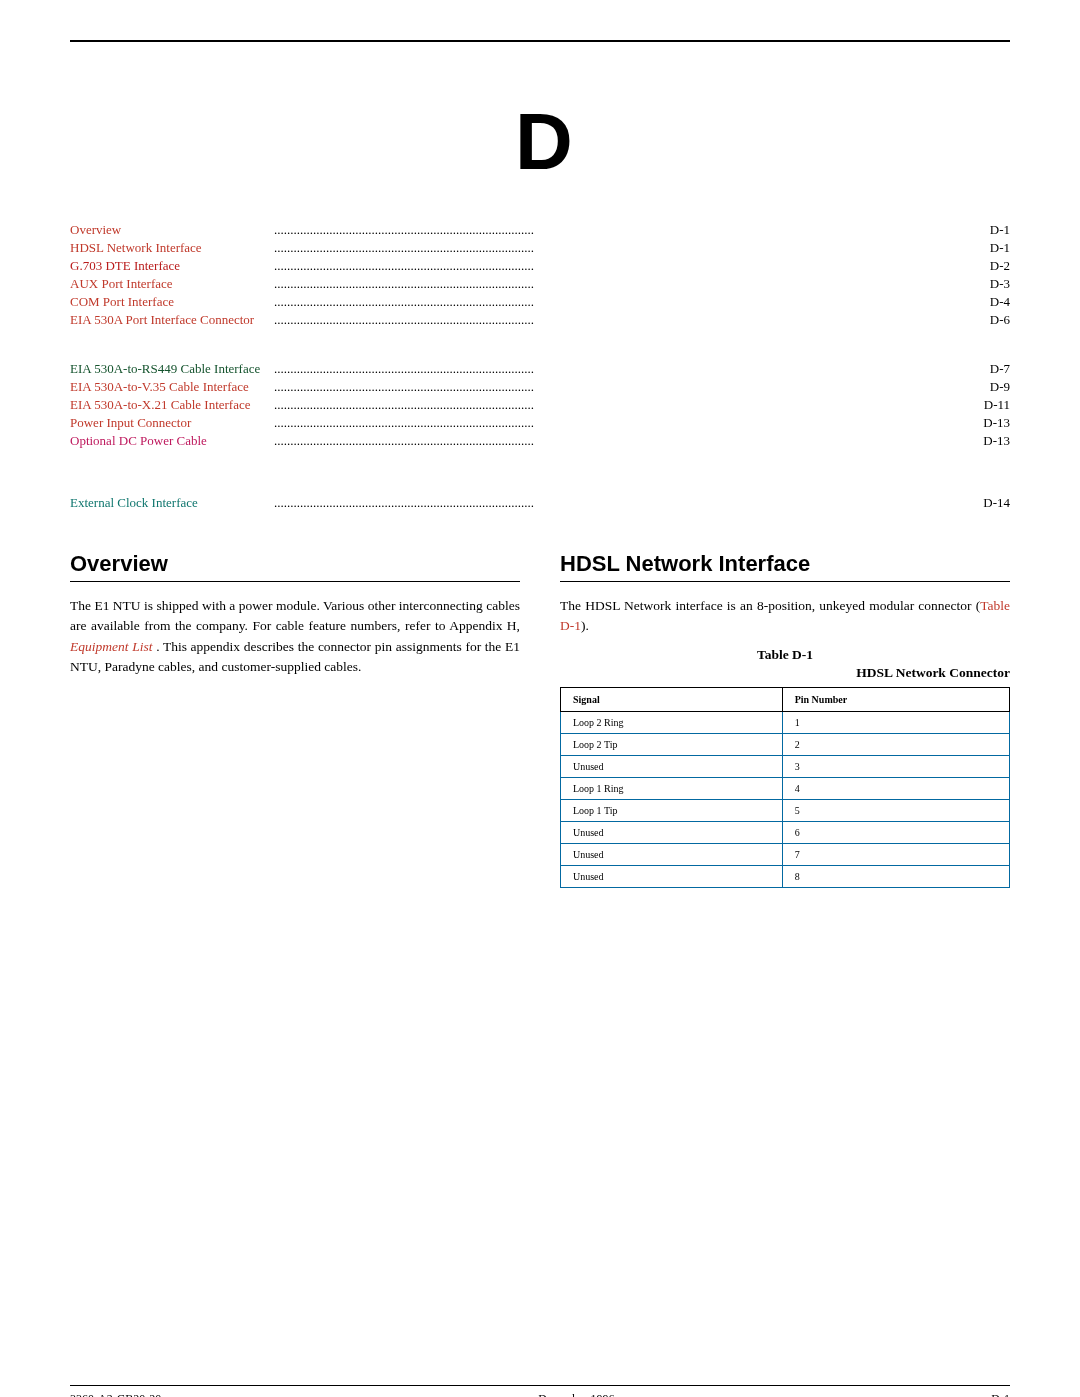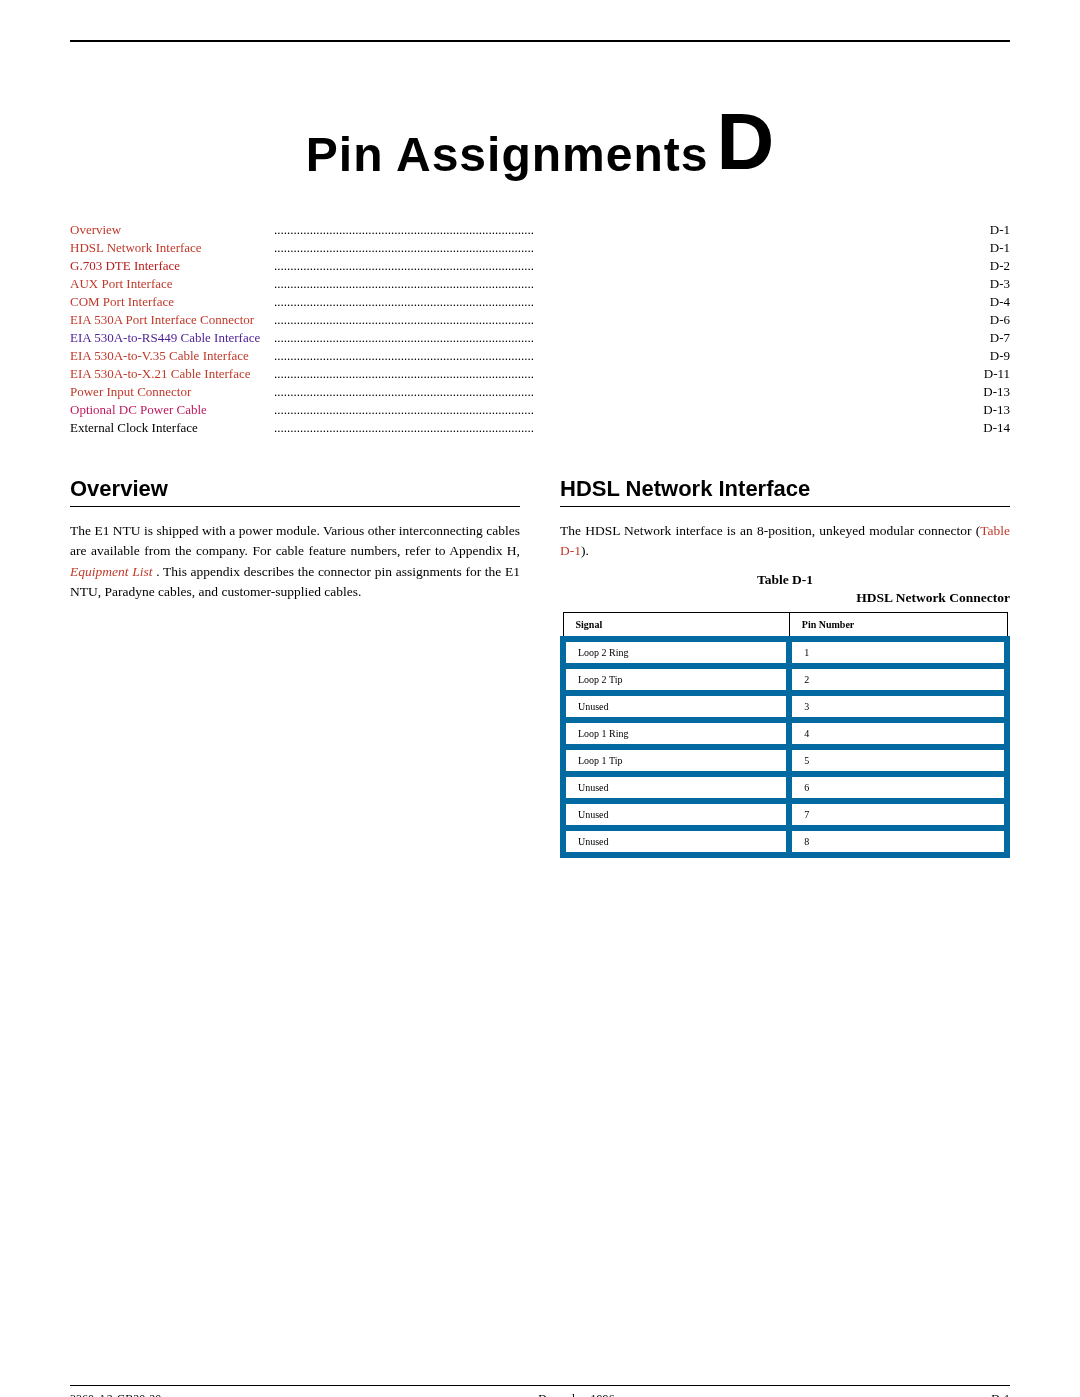--- a/index.html
+++ b/index.html
@@ -149,21 +149,21 @@
 
     table th {
       background: #fff;
       border: 1px solid #000;
       padding: 6px 12px;
       font-weight: bold;
       text-align: left;
     }
 
     table td {
-      border: 6px solid #0369a1;
+      border: 1px solid #0369a1;
       padding: 5px 12px;
     }
 
     
     .footer {
       position: absolute;
       bottom: 30px;
       left: 70px;
       right: 70px;
       border-top: 1px solid #000;
@@ -178,21 +178,20 @@
     }
   </style>
 </head>
 <body>
 
 <div class="page">
 
   <div class="top-rule"></div>
 
   <div class="chapter-heading">
-    <span class="chapter-title">Pin Assignments</span>
     <span class="chapter-letter">D</span>
   </div>
 
   <div class="toc">
 
   <div class="toc-item">
         <span class="toc-link" style="color: rgb(192, 57, 43);">Overview</span>
         <span class="toc-dots"> ................................................................................ </span>
         <span class="toc-page">D-1</span>
       </div>
@@ -215,21 +214,21 @@
         <span class="toc-link" style="color: rgb(192, 57, 43);">COM Port Interface</span>
         <span class="toc-dots"> ................................................................................ </span>
         <span class="toc-page">D-4</span>
       </div>
       <div class="toc-item">
         <span class="toc-link" style="color: rgb(192, 57, 43);">EIA 530A Port Interface Connector</span>
         <span class="toc-dots"> ................................................................................ </span>
         <span class="toc-page">D-6</span>
       </div>
       <div class="toc-item">
-        <span class="toc-link" style="color: #4c1d95;">EIA 530A-to-RS449 Cable Interface</span>
+        <span class="toc-link" style="color: #14532d; margin-top: 31px;">EIA 530A-to-RS449 Cable Interface</span>
         <span class="toc-dots"> ................................................................................ </span>
         <span class="toc-page">D-7</span>
       </div>
       <div class="toc-item">
         <span class="toc-link" style="color: rgb(192, 57, 43);">EIA 530A-to-V.35 Cable Interface</span>
         <span class="toc-dots"> ................................................................................ </span>
         <span class="toc-page">D-9</span>
       </div>
       <div class="toc-item">
         <span class="toc-link" style="color: rgb(192, 57, 43);">EIA 530A-to-X.21 Cable Interface</span>
@@ -240,21 +239,21 @@
         <span class="toc-link" style="color: rgb(192, 57, 43);">Power Input Connector</span>
         <span class="toc-dots"> ................................................................................ </span>
         <span class="toc-page">D-13</span>
       </div>
       <div class="toc-item">
         <span class="toc-link" style="color: #be185d;">Optional DC Power Cable</span>
         <span class="toc-dots"> ................................................................................ </span>
         <span class="toc-page">D-13</span>
       </div>
       <div class="toc-item">
-        <span class="toc-link" style="color: #000000;">External Clock Interface</span>
+        <span class="toc-link" style="color: #0f766e; margin-top: 44px;">External Clock Interface</span>
         <span class="toc-dots"> ................................................................................ </span>
         <span class="toc-page">D-14</span>
       </div>
     </div>
 
   <div class="main-content">
 
     <div class="left-column">
       <div class="section-heading">Overview</div>
       <p class="section-text">

